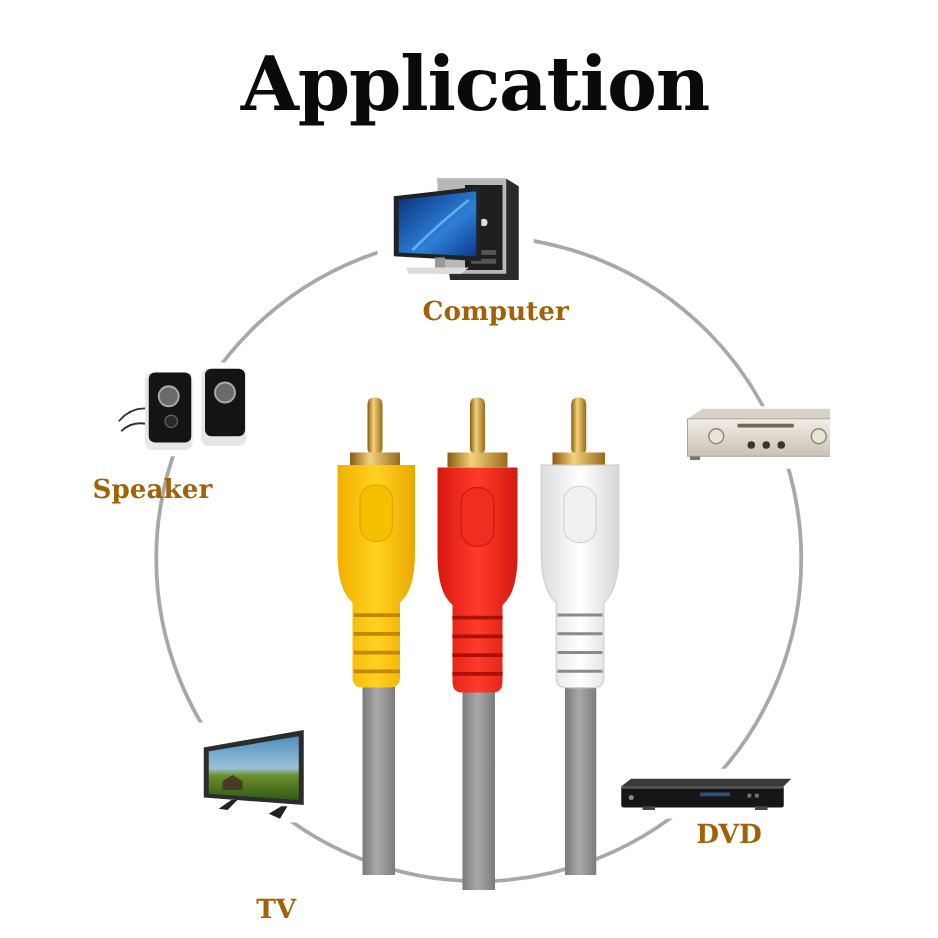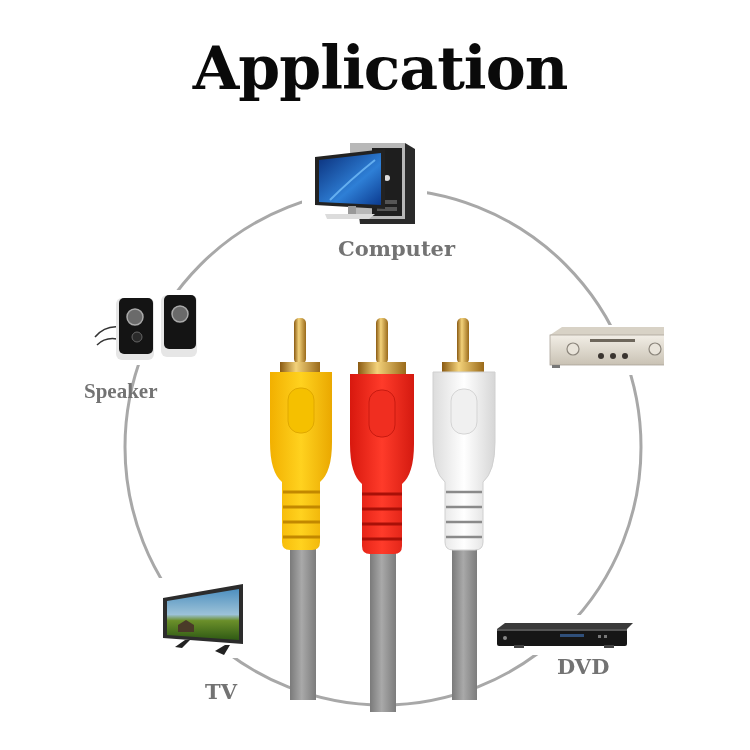--- a/index.html
+++ b/index.html
@@ -8,21 +8,21 @@
     background: #ffffff; font-family: "DejaVu Serif", serif;
   }
   .abs { position: absolute; }
   .title {
     left: 0; top: 28px; width: 760px; text-align: center;
     font-family: "DejaVu Serif", serif; font-weight: bold;
     font-size: 60px; letter-spacing: -1px; color: #0a0a0a; line-height: 80px;
   }
   .label {
     font-family: "DejaVu Serif", serif; font-weight: bold;
-    font-size: 21px; color: #737373; white-space: nowrap; line-height: 26px;
+    font-size: 21px; color: #a16207; white-space: nowrap; line-height: 26px;
   }
   svg { position: absolute; left: 0; top: 0; }
 </style>
 </head>
 <body>
 
 <div id="stage">
 
   <div class="abs title">Application</div>
 
@@ -176,16 +176,16 @@
       <circle cx="505" cy="638" r="2" fill="#888"></circle>
       <rect x="560" y="634" width="24" height="3" fill="#2f4f7a"></rect>
       <rect x="598" y="635" width="3" height="3" fill="#777"></rect>
       <rect x="604" y="635" width="3" height="3" fill="#777"></rect>
       <rect x="514" y="645" width="10" height="3" fill="#444"></rect>
       <rect x="604" y="645" width="10" height="3" fill="#444"></rect>
     </g>
   </svg>
 
   <div class="abs label" style="left:338px; top:236px;">Computer</div>
-  <div class="abs label" style="left:84px; top:378px;font-family:Liberation Serif, serif;">Speaker</div>
-  <div class="abs label" style="left:205px; top:679px;text-align:center;">TV</div>
+  <div class="abs label" style="left:74px; top:378px;">Speaker</div>
+  <div class="abs label" style="left:205px; top:714px;text-align:center;">TV</div>
   <div class="abs label" style="left:557px; top:654px;">DVD</div>
 </div>
 
 </body></html>

